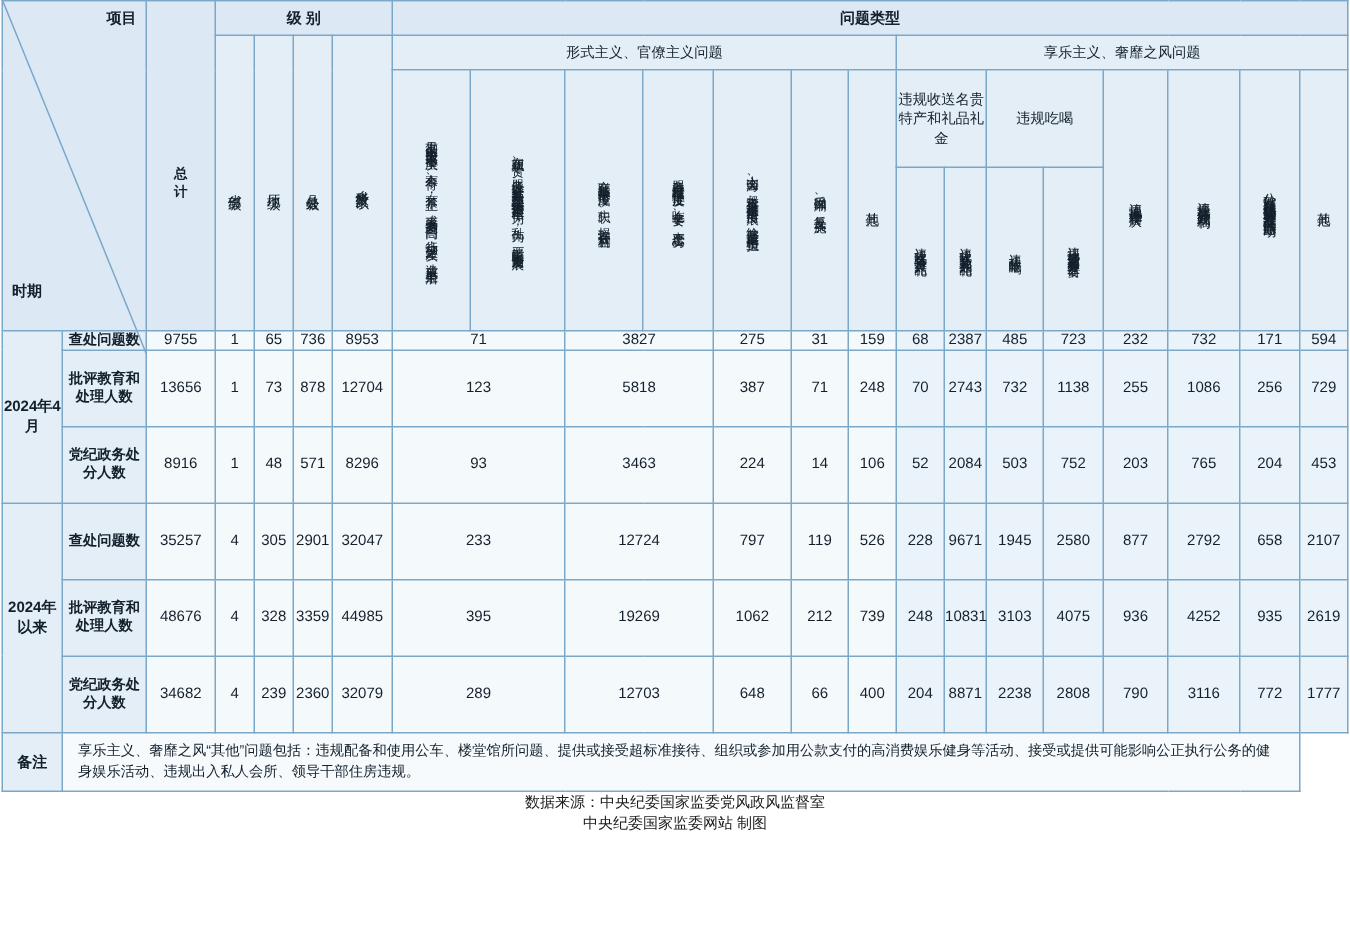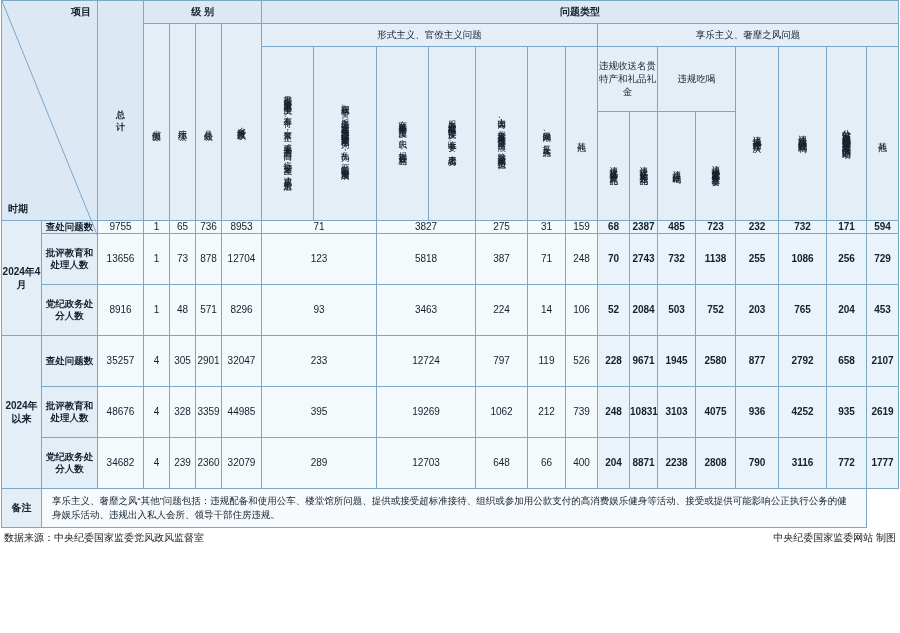--- a/index.html
+++ b/index.html
@@ -40,36 +40,37 @@
     line-height:1.12;
     margin:0 auto;
     display:inline-block;
     font-size:9px;
     max-height:150px;
   }
   .vtext.small{font-size:8.5px;}
   .rowlabel{background:#e4eef7;font-weight:bold;font-size:9.5px;line-height:1.25;}
   .period{background:#e4eef7;font-weight:bold;font-size:10px;line-height:1.3;}
   .cellnum{background:#f4f9fc;font-size:10px;}
-  .cellnum.alt{background:#eaf3fa;font-weight:bold;}
+  .cellnum.alt{background:#eaf3fa;}
   .note-td{
     text-align:left;font-size:9.5px;line-height:1.5;padding:5px 10px;
     background:#f6fafc;
   }
   .note-label{background:#e4eef7;font-weight:bold;font-size:10px;}
   .footer{
     display:flex;justify-content:space-between;align-items:center;
     height:20px;padding:0 4px;font-size:10px;color:#1a1a1a;
     background:#fff;
+    flex-direction:column;
   }
   .diag{
     position:relative;height:100%;
   }
   .diag .tp{position:absolute;top:4px;right:6px;font-size:10px;font-weight:bold;}
-  .diag .bt{position:absolute;bottom:4px;left:6px;font-size:10px;font-weight:bold;}
+  .diag .bt{position:absolute;bottom:19px;left:6px;font-size:10px;font-weight:bold;}
   .diag svg{position:absolute;left:0;top:0;}
 </style>
 </head>
 <body>
 
 <div class="sheet">
 
 
   <table>
     <colgroup>

